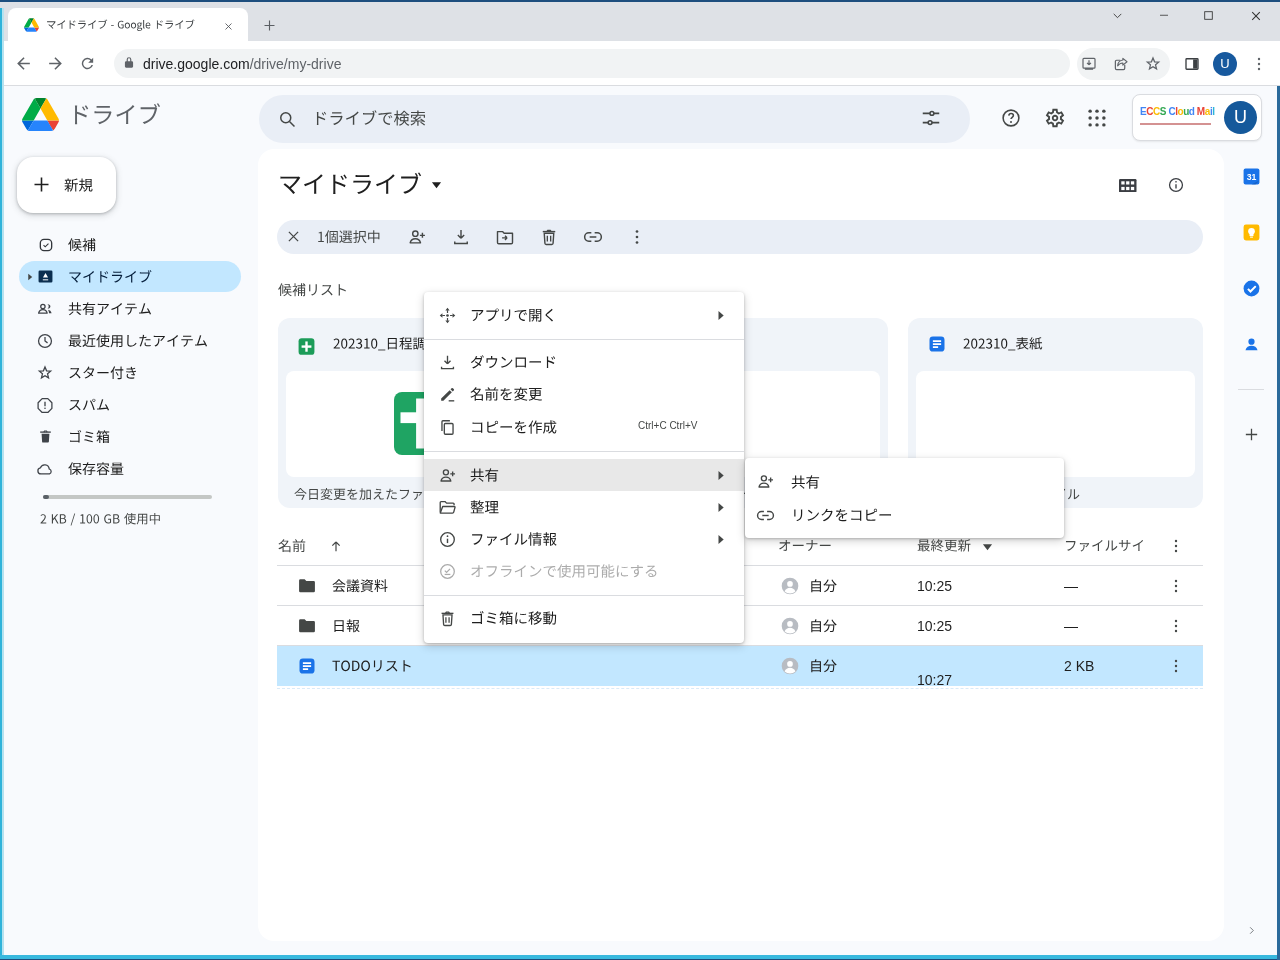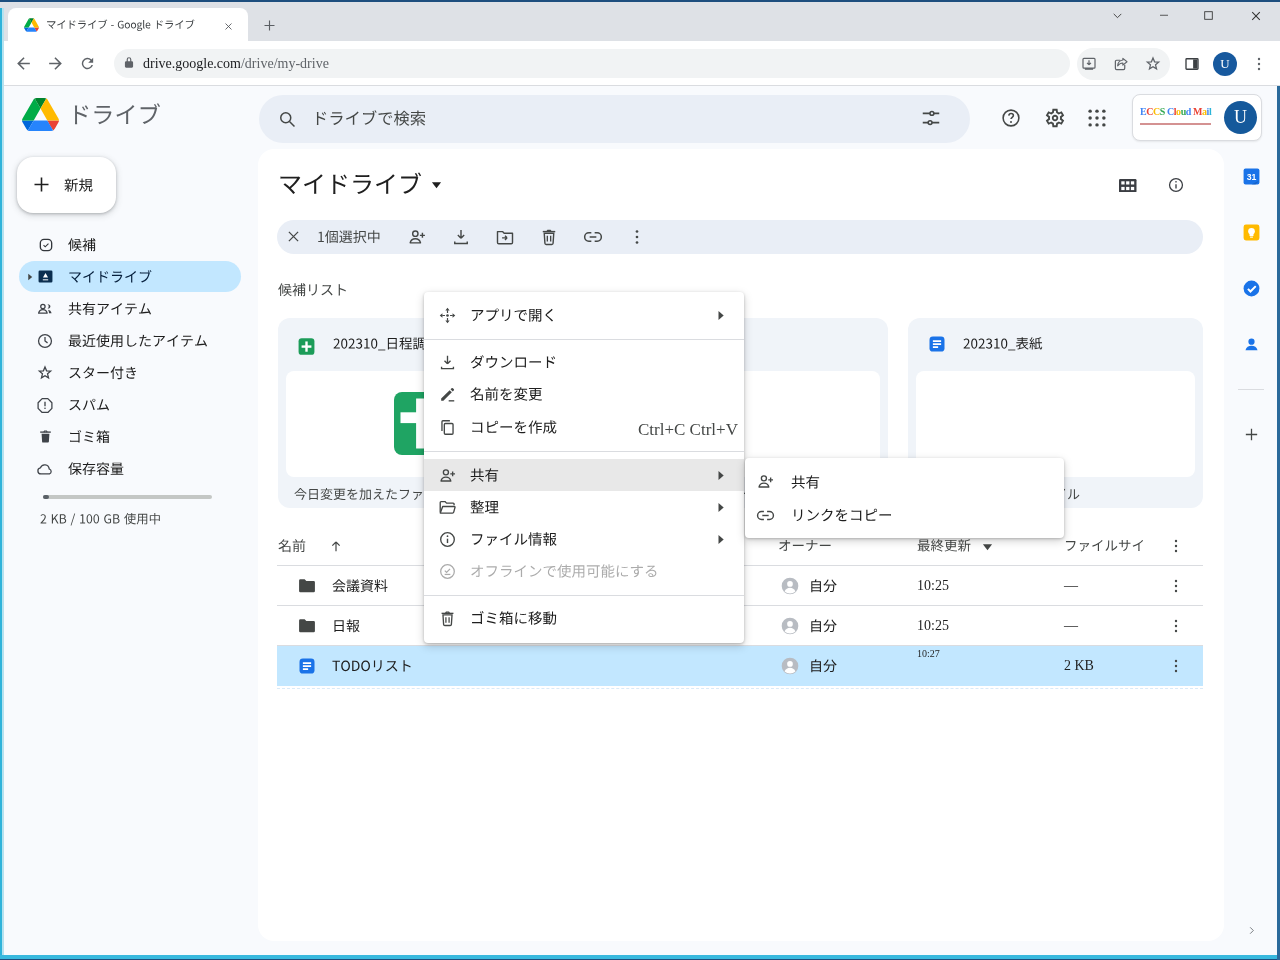--- a/index.html
+++ b/index.html
@@ -1,17 +1,17 @@
 <!DOCTYPE html>
 <html><head><meta charset="utf-8"><style>
 *{margin:0;padding:0;box-sizing:border-box}
 html,body{width:1280px;height:960px;overflow:hidden}
 body{font-family:"Liberation Sans",sans-serif;position:relative;background:#f8fafd}
 .ab{position:absolute}
-.lt{font-family:Liberation Serif, serif;position:absolute;white-space:nowrap}
+.lt{font-family:Liberation Sans, sans-serif;position:absolute;white-space:nowrap}
 </style></head><body>
 <svg width="0" height="0" style="position:absolute">
     <defs>
       <path id="g0" d="M0.458 -0.159C0.521 -0.094 0.601 -0.006 0.638 0.045L0.711 -0.013C0.671 -0.062 0.6 -0.137 0.54 -0.197C0.705 -0.323 0.832 -0.486 0.904 -0.603C0.91 -0.612 0.919 -0.623 0.929 -0.634L0.866 -0.685C0.852 -0.68 0.829 -0.677 0.801 -0.677C0.701 -0.677 0.256 -0.677 0.205 -0.677C0.17 -0.677 0.131 -0.681 0.103 -0.685V-0.595C0.123 -0.597 0.166 -0.601 0.205 -0.601C0.263 -0.601 0.704 -0.601 0.793 -0.601C0.743 -0.511 0.628 -0.364 0.481 -0.254C0.413 -0.315 0.331 -0.381 0.294 -0.408L0.229 -0.356C0.282 -0.319 0.398 -0.219 0.458 -0.159Z"></path>
       <path id="g1" d="M0.086 -0.361 0.126 -0.283C0.265 -0.326 0.402 -0.386 0.507 -0.446V-0.076C0.507 -0.038 0.504 0.012 0.501 0.031H0.599C0.595 0.011 0.593 -0.038 0.593 -0.076V-0.498C0.695 -0.566 0.787 -0.642 0.863 -0.721L0.796 -0.783C0.727 -0.7 0.627 -0.613 0.523 -0.548C0.412 -0.478 0.259 -0.408 0.086 -0.361Z"></path>
       <path id="g2" d="M0.656 -0.72 0.601 -0.695C0.634 -0.65 0.665 -0.595 0.69 -0.543L0.747 -0.569C0.724 -0.616 0.681 -0.683 0.656 -0.72ZM0.777 -0.77 0.722 -0.744C0.756 -0.7 0.788 -0.647 0.815 -0.594L0.871 -0.622C0.847 -0.668 0.803 -0.735 0.777 -0.77ZM0.305 -0.075C0.305 -0.038 0.303 0.011 0.299 0.043H0.395C0.392 0.011 0.389 -0.043 0.389 -0.075V-0.404C0.5 -0.37 0.673 -0.303 0.781 -0.244L0.816 -0.329C0.71 -0.382 0.521 -0.453 0.389 -0.493V-0.657C0.389 -0.687 0.392 -0.73 0.396 -0.761H0.297C0.303 -0.73 0.305 -0.685 0.305 -0.657C0.305 -0.573 0.305 -0.131 0.305 -0.075Z"></path>
       <path id="g3" d="M0.231 -0.745V-0.662C0.258 -0.664 0.29 -0.665 0.321 -0.665C0.376 -0.665 0.657 -0.665 0.713 -0.665C0.747 -0.665 0.781 -0.664 0.805 -0.662V-0.745C0.781 -0.741 0.746 -0.74 0.714 -0.74C0.655 -0.74 0.375 -0.74 0.321 -0.74C0.289 -0.74 0.257 -0.741 0.231 -0.745ZM0.878 -0.481 0.821 -0.517C0.81 -0.511 0.789 -0.509 0.766 -0.509C0.715 -0.509 0.289 -0.509 0.239 -0.509C0.212 -0.509 0.178 -0.511 0.141 -0.515V-0.431C0.177 -0.433 0.215 -0.434 0.239 -0.434C0.299 -0.434 0.721 -0.434 0.77 -0.434C0.752 -0.362 0.712 -0.277 0.651 -0.213C0.566 -0.123 0.441 -0.059 0.299 -0.03L0.361 0.041C0.488 0.006 0.614 -0.053 0.719 -0.168C0.793 -0.249 0.838 -0.353 0.865 -0.452C0.867 -0.459 0.873 -0.472 0.878 -0.481Z"></path>
       <path id="g4" d="M0.884 -0.857 0.829 -0.834C0.856 -0.799 0.889 -0.742 0.911 -0.701L0.966 -0.725C0.945 -0.763 0.909 -0.823 0.884 -0.857ZM0.846 -0.651 0.797 -0.682 0.835 -0.699C0.815 -0.737 0.779 -0.797 0.756 -0.831L0.701 -0.808C0.724 -0.776 0.753 -0.727 0.774 -0.688C0.758 -0.685 0.744 -0.685 0.731 -0.685C0.686 -0.685 0.287 -0.685 0.23 -0.685C0.197 -0.685 0.157 -0.688 0.13 -0.692V-0.603C0.155 -0.604 0.19 -0.606 0.229 -0.606C0.287 -0.606 0.683 -0.606 0.741 -0.606C0.727 -0.51 0.681 -0.371 0.61 -0.28C0.526 -0.173 0.414 -0.088 0.22 -0.04L0.288 0.035C0.471 -0.022 0.59 -0.115 0.682 -0.232C0.761 -0.335 0.809 -0.496 0.831 -0.601C0.835 -0.621 0.839 -0.637 0.846 -0.651Z"></path>
       <path id="g5" d="M0.046 -0.245H0.302V-0.315H0.046Z"></path>
       <path id="g6" d="M0.389 0.013C0.487 0.013 0.568 -0.023 0.615 -0.072V-0.38H0.374V-0.303H0.53V-0.111C0.501 -0.084 0.45 -0.068 0.398 -0.068C0.241 -0.068 0.153 -0.184 0.153 -0.369C0.153 -0.552 0.249 -0.665 0.397 -0.665C0.47 -0.665 0.518 -0.634 0.555 -0.596L0.605 -0.656C0.563 -0.7 0.496 -0.746 0.394 -0.746C0.2 -0.746 0.058 -0.603 0.058 -0.366C0.058 -0.128 0.196 0.013 0.389 0.013Z"></path>
@@ -730,21 +730,21 @@
 <circle cx="12" cy="12" r="10" fill="#b8bcc2"></circle>
     <circle cx="12" cy="9.5" r="3.4" fill="#fff"></circle>
 <path d="M5.5 18.6c1.2-3 3.7-4.4 6.5-4.4s5.3 1.4 6.5 4.4a10 10 0 0 1-13 0z" fill="#fff"></path>
   </svg>
 <svg class="tx " style="position:absolute;left:809.0px;top:657.1px;overflow:visible" width="28.0" height="18.2" fill="#1f1f1f">
     <g transform="translate(0 14)">
       <use href="#g84" transform="translate(0.00 0) scale(14)"></use>
       <use href="#g85" transform="translate(14.00 0) scale(14)"></use>
     </g>
   </svg>
-<div class="lt" style="left:917px;top:648px;font-size:10px;color:#1f1f1f">10:27</div>
+<div class="lt" style="left:917px;top:672px;font-size:14px;color:#1f1f1f">10:27</div>
 <div class="lt" style="left:1064px;top:658px;font-size:14px;color:#1f1f1f">2 KB</div>
 <svg style="position:absolute;left:1167px;top:657px;" width="18" height="18" viewBox="0 0 24 24" fill="none">
     <circle cx="12" cy="5.4" r="1.6" fill="#444746"></circle>
     <circle cx="12" cy="12" r="1.6" fill="#444746"></circle>
     <circle cx="12" cy="18.6" r="1.6" fill="#444746"></circle>
   </svg>
 <div class="ab" style="left:424px;top:292px;width:320px;height:351px;background:#fff;border-radius:4px;box-shadow:0 1px 3px rgba(0,0,0,.22),0 3px 10px rgba(0,0,0,.18)"></div>
 <div class="ab" style="left:424px;top:459px;width:320px;height:32px;background:#e8e8e8"></div>
 <svg style="position:absolute;left:438px;top:305.5px;" width="19" height="19" viewBox="0 0 24 24" fill="none">
     <path d="M12 2.2l2.7 3.4h-5.4zM12 21.8l2.7-3.4h-5.4zM2.2 12l3.4-2.7v5.4zM21.8 12l-3.4-2.7v5.4z" fill="#444746"></path>
@@ -798,21 +798,21 @@
 <svg class="tx " style="position:absolute;left:470.0px;top:417.8px;overflow:visible" width="87.0" height="18.9" fill="#1f1f1f">
     <g transform="translate(0 14.5)">
       <use href="#g97" transform="translate(0.00 0) scale(14.5)"></use>
       <use href="#g98" transform="translate(14.50 0) scale(14.5)"></use>
       <use href="#g31" transform="translate(29.00 0) scale(14.5)"></use>
       <use href="#g63" transform="translate(43.50 0) scale(14.5)"></use>
       <use href="#g99" transform="translate(58.00 0) scale(14.5)"></use>
       <use href="#g100" transform="translate(72.50 0) scale(14.5)"></use>
     </g>
   </svg>
-<div class="lt" style="left:638px;top:419.5px;font-size:17px;color:#444746">Ctrl+C Ctrl+V</div>
+<div class="lt" style="left:638px;top:419.5px;font-size:10px;color:#444746">Ctrl+C Ctrl+V</div>
 <svg style="position:absolute;left:438px;top:465.5px;" width="19" height="19" viewBox="0 0 24 24" fill="none">
     <circle cx="10" cy="8" r="3.2" stroke="#444746" stroke-width="1.7" fill="none"></circle>
     <path d="M3.8 19c.6-3.2 3.2-5 6.2-5s5.6 1.8 6.2 5z" stroke="#444746" stroke-width="1.7" fill="none" stroke-linejoin="round"></path>
     <path d="M18.5 7v6M15.5 10h6" stroke="#444746" stroke-width="1.7"></path>
   </svg>
 <svg class="tx " style="position:absolute;left:470.0px;top:465.8px;overflow:visible" width="29.0" height="18.9" fill="#1f1f1f">
     <g transform="translate(0 14.5)">
       <use href="#g18" transform="translate(0.00 0) scale(14.5)"></use>
       <use href="#g19" transform="translate(14.50 0) scale(14.5)"></use>
     </g>

